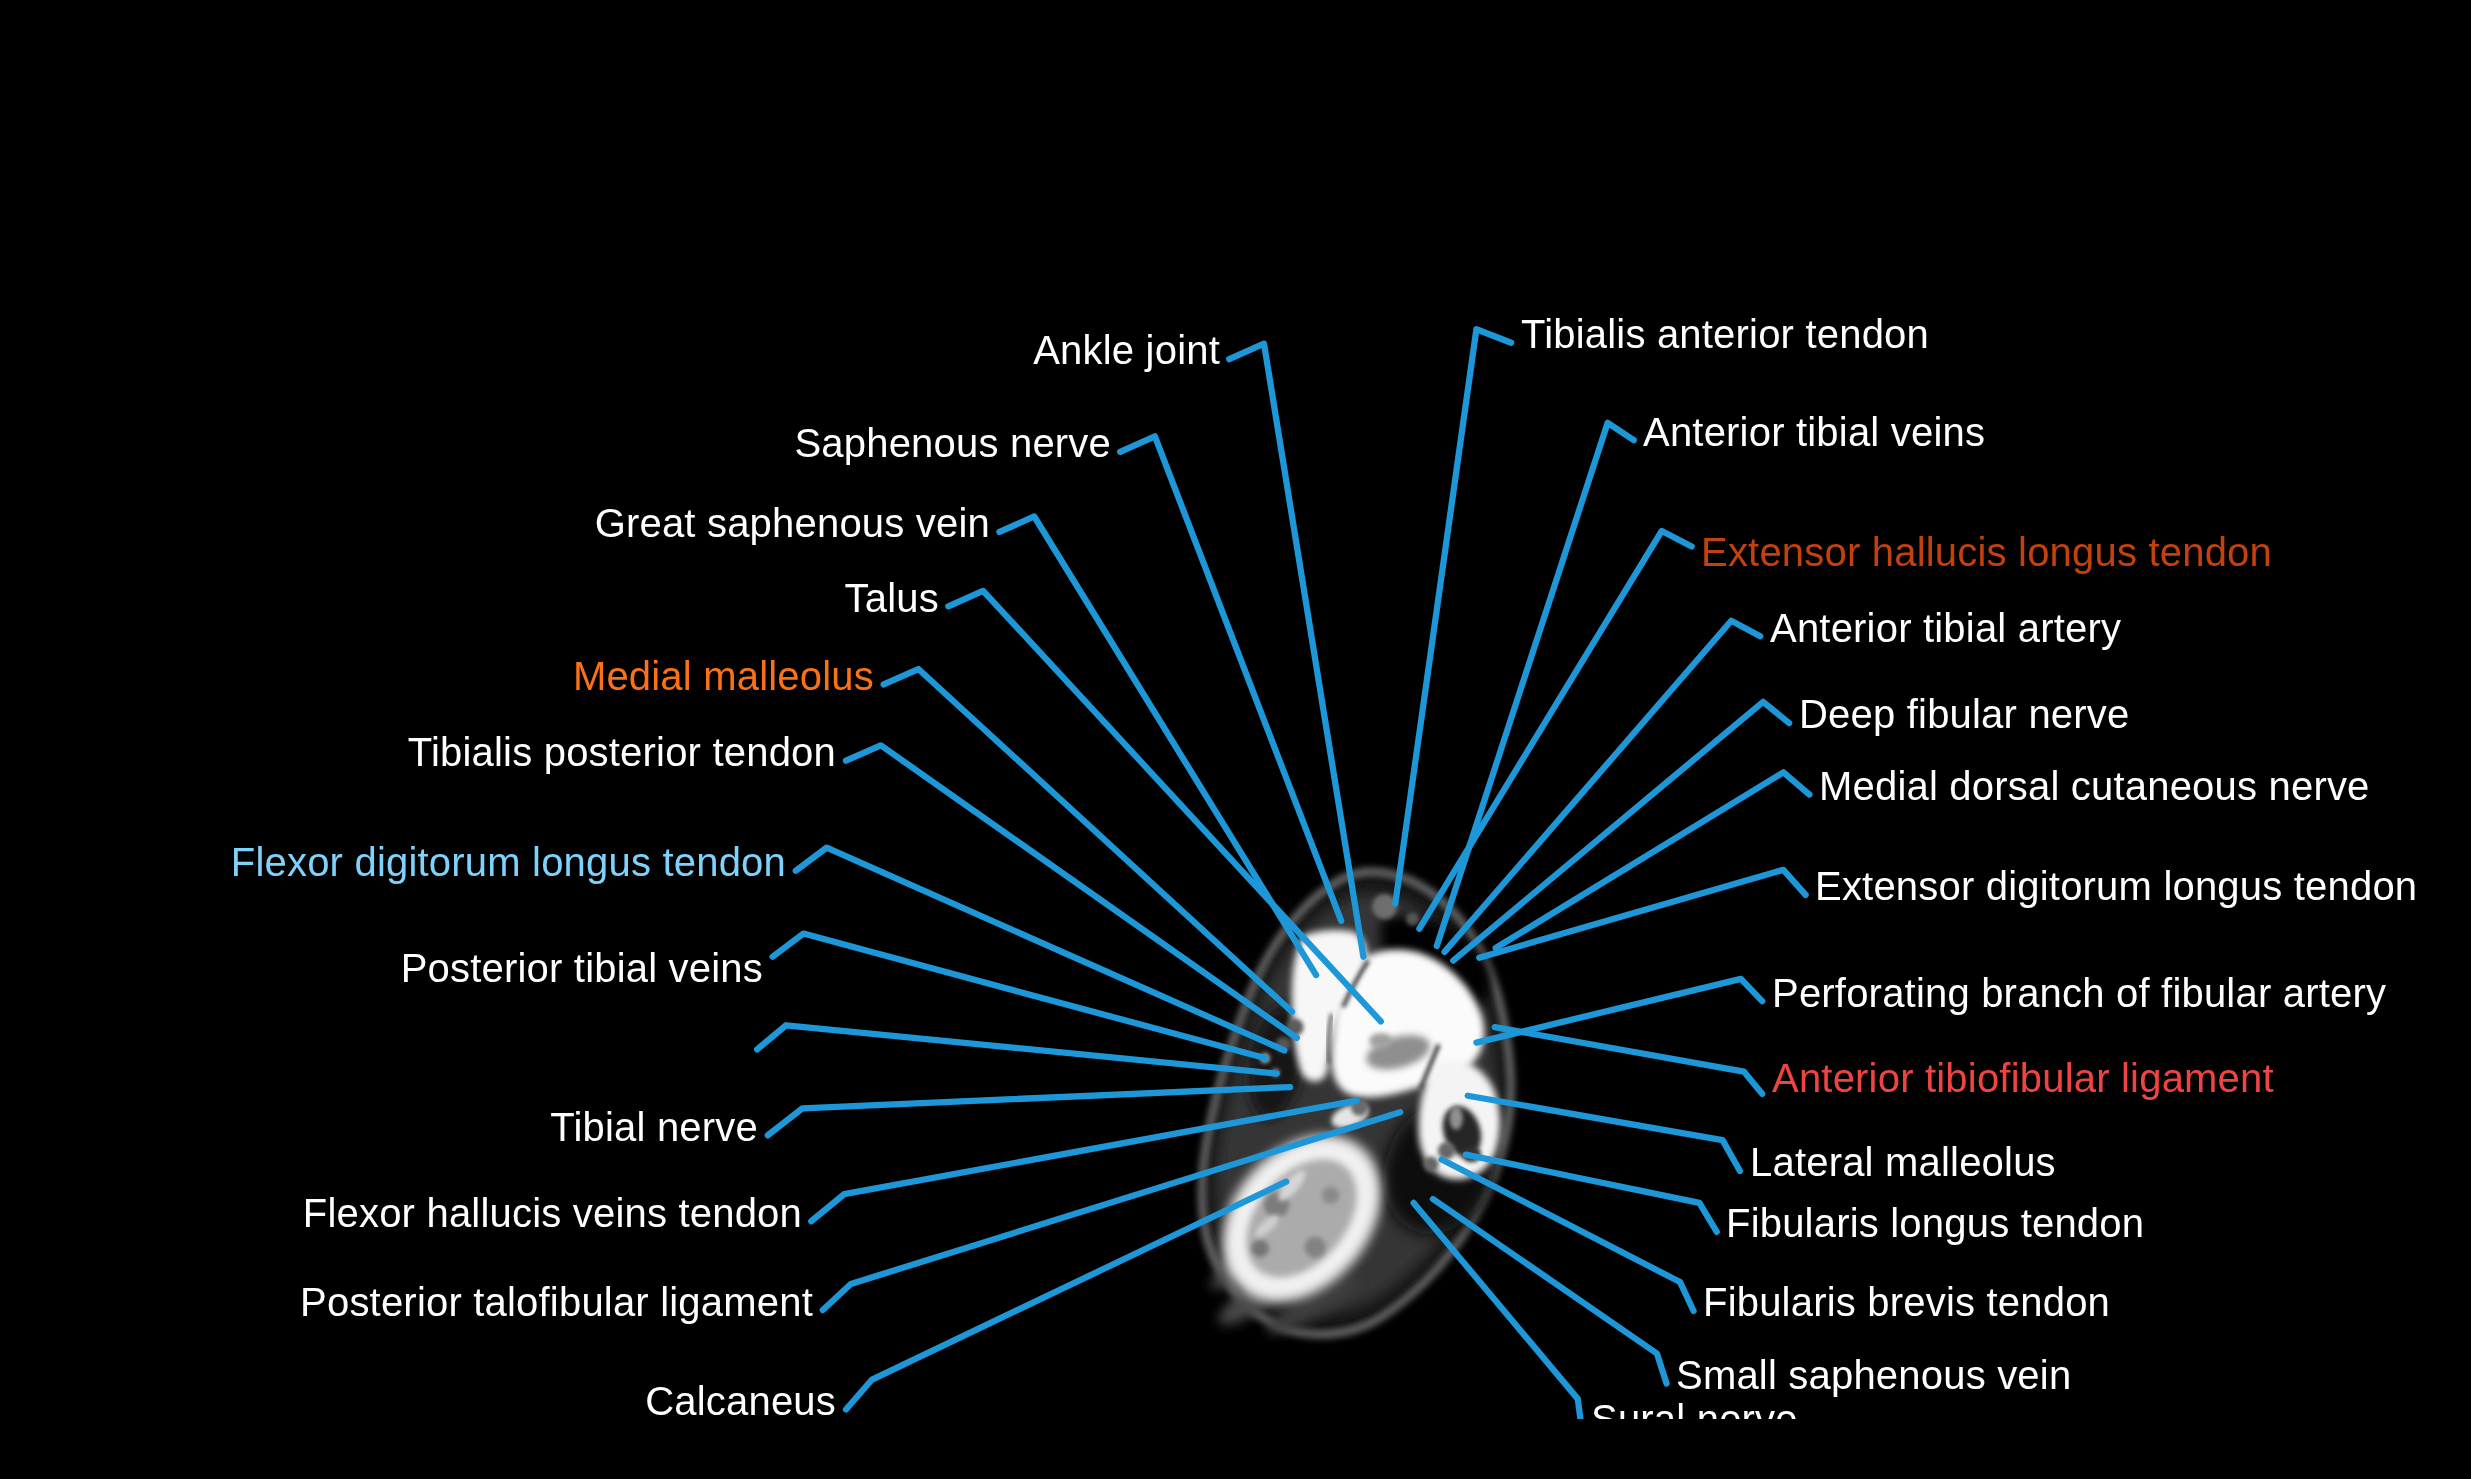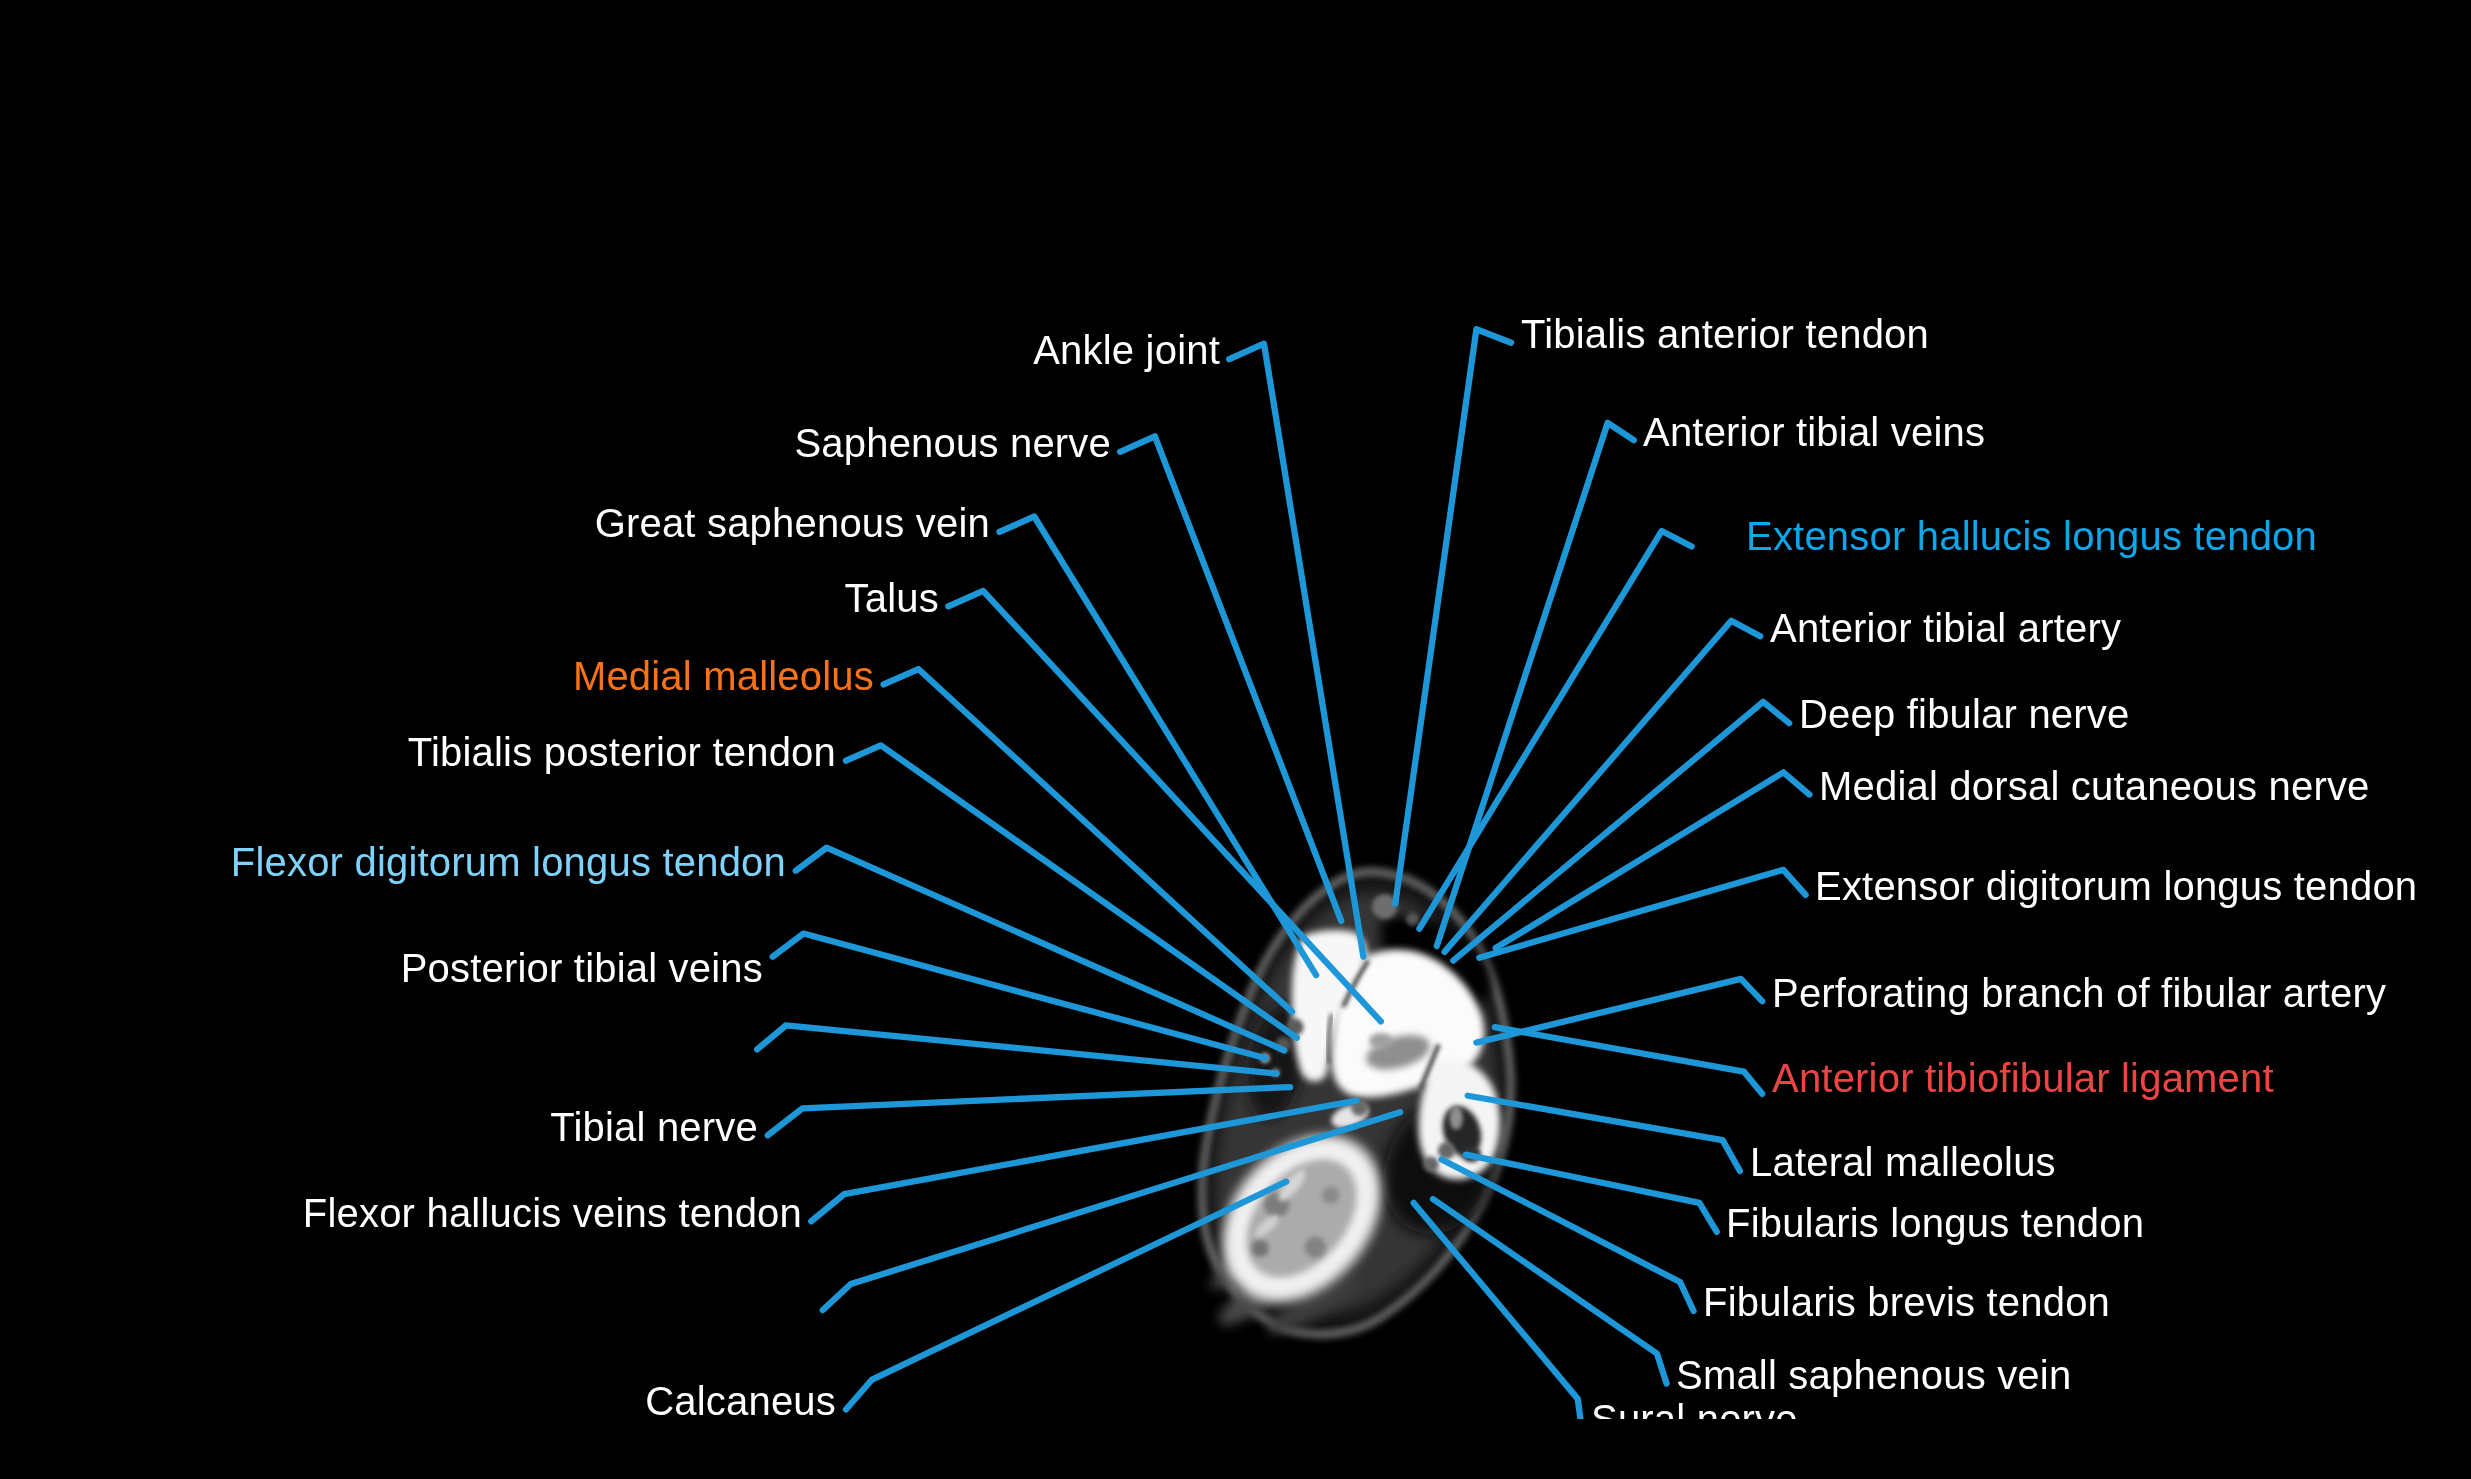--- a/index.html
+++ b/index.html
@@ -172,24 +172,25 @@
       <div class="anatomy-label left" style="top: 350px; right: 1252px; color: rgb(255, 255, 255);">Ankle joint</div>
       <div class="anatomy-label left" style="top: 443px; right: 1361px; color: rgb(255, 255, 255);">Saphenous nerve</div>
       <div class="anatomy-label left" style="top: 523px; right: 1482px; color: rgb(255, 255, 255);">Great saphenous vein</div>
       <div class="anatomy-label left" style="top: 598px; right: 1533px; color: rgb(255, 255, 255);">Talus</div>
       <div class="anatomy-label left" style="top: 676px; right: 1598px; color: #f97316;">Medial malleolus</div>
       <div class="anatomy-label left" style="top: 752px; right: 1636px; color: rgb(255, 255, 255);">Tibialis posterior tendon</div>
       <div class="anatomy-label left" style="top: 862px; right: 1686px; color: #7dd3fc;">Flexor digitorum longus tendon</div>
       <div class="anatomy-label left" style="top: 948px; right: 1709px; color: rgb(255, 255, 255); margin-top: 20px;">Posterior tibial veins</div>
       <div class="anatomy-label left" style="top: 1127px; right: 1714px; color: rgb(255, 255, 255);">Tibial nerve</div>
       <div class="anatomy-label left" style="top: 1213px; right: 1670px; color: rgb(255, 255, 255);">Flexor hallucis veins tendon</div>
+      <div class="anatomy-label left" style="top: 1302px; right: 1659px; color: rgb(255, 255, 255);">Posterior talofibular ligament</div>
       <div class="anatomy-label left" style="top: 1401px; right: 1636px; color: rgb(255, 255, 255);">Calcaneus</div>
       <div class="anatomy-label right" style="top: 334px; left: 1521px; color: rgb(255, 255, 255);">Tibialis anterior tendon</div>
       <div class="anatomy-label right" style="top: 432px; left: 1643px; color: rgb(255, 255, 255);">Anterior tibial veins</div>
-      <div class="anatomy-label right" style="top: 536px; left: 1701px; color: #0ea5e9; margin-left: 45px;">Extensor hallucis longus tendon</div>
+      <div class="anatomy-label right" style="top: 552px; left: 1701px; color: #c2410c;">Extensor hallucis longus tendon</div>
       <div class="anatomy-label right" style="top: 628px; left: 1770px; color: rgb(255, 255, 255);">Anterior tibial artery</div>
       <div class="anatomy-label right" style="top: 714px; left: 1799px; color: rgb(255, 255, 255);">Deep fibular nerve</div>
       <div class="anatomy-label right" style="top: 786px; left: 1819px; color: rgb(255, 255, 255);">Medial dorsal cutaneous nerve</div>
       <div class="anatomy-label right" style="top: 886px; left: 1815px; color: rgb(255, 255, 255);">Extensor digitorum longus tendon</div>
       <div class="anatomy-label right" style="top: 993px; left: 1772px; color: rgb(255, 255, 255);">Perforating branch of fibular artery</div>
       <div class="anatomy-label right" style="top: 1078px; left: 1772px; color: #ef4444;">Anterior tibiofibular ligament</div>
       <div class="anatomy-label right" style="top: 1162px; left: 1750px; color: rgb(255, 255, 255);">Lateral malleolus</div>
       <div class="anatomy-label right" style="top: 1223px; left: 1726px; color: rgb(255, 255, 255);">Fibularis longus tendon</div>
       <div class="anatomy-label right" style="top: 1302px; left: 1703px; color: rgb(255, 255, 255);">Fibularis brevis tendon</div>
       <div class="anatomy-label right" style="top: 1375px; left: 1676px; color: rgb(255, 255, 255);">Small saphenous vein</div>

